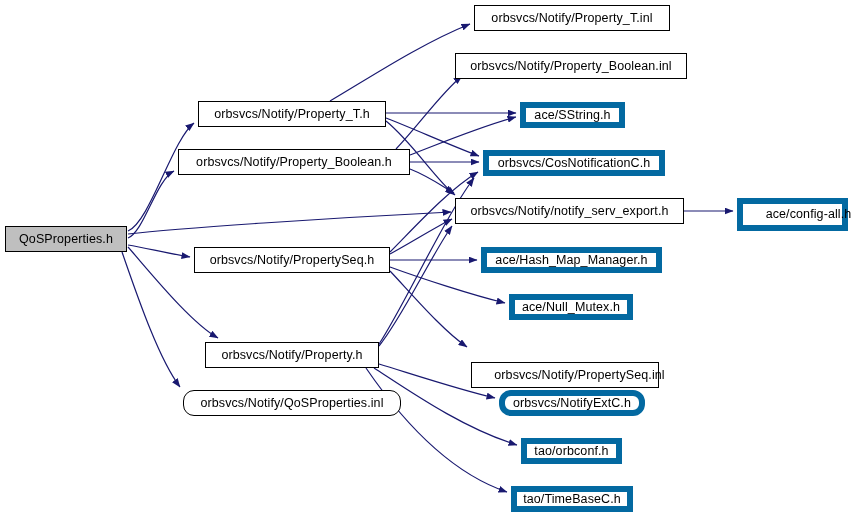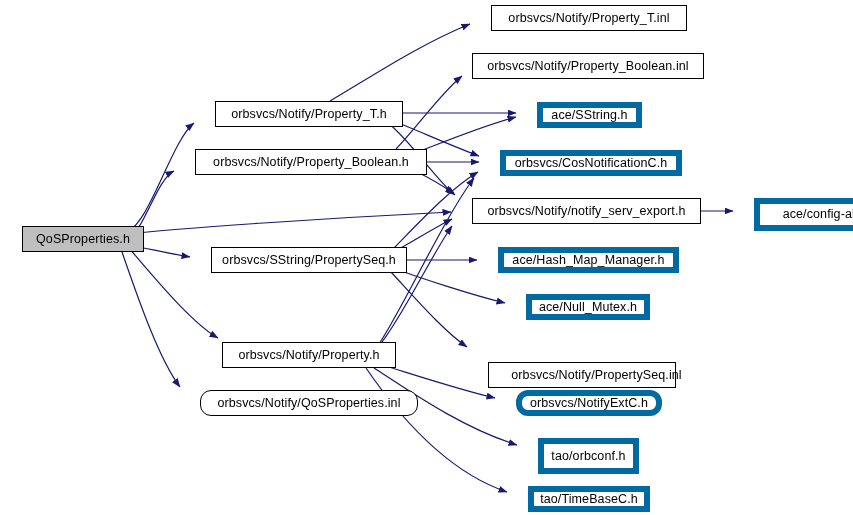--- a/index.html
+++ b/index.html
@@ -27,21 +27,20 @@
     box-sizing: border-box;
     display: flex;
     align-items: center;
     justify-content: center;
     white-space: nowrap;
     font-size: 12.5px;
     line-height: 1;
     color: #000000;
     background: #ffffff;
     letter-spacing: 0.1px;
-    margin-left: 17px;
   }
   .gnode.b-black { border: 1px solid #000000; }
   .gnode.b-gray  { border: 6px solid #0369a1; }
   .gnode.fill-gray { background: #bfbfbf; }
   .node-label {
     pointer-events: none;
   }
 </style>
 </head>
 <body>
@@ -85,21 +84,21 @@
       <div class="gnode b-black fill-gray" style="left: 5px; top: 226px; width: 122px; height: 26px;">
         <span class="node-label">QoSProperties.h</span>
       </div>
       <div class="gnode b-black" style="left: 198px; top: 101px; width: 188px; height: 26px;">
         <span class="node-label">orbsvcs/Notify/Property_T.h</span>
       </div>
       <div class="gnode b-black" style="left: 178px; top: 149px; width: 232px; height: 26px;">
         <span class="node-label">orbsvcs/Notify/Property_Boolean.h</span>
       </div>
       <div class="gnode b-black" style="left: 194px; top: 247px; width: 196px; height: 26px;">
-        <span class="node-label">orbsvcs/SString/PropertySeq.h</span>
+        <span class="node-label">orbsvcs/Notify/PropertySeq.h</span>
       </div>
       <div class="gnode b-black" style="left: 205px; top: 342px; width: 174px; height: 26px; justify-content: center;">
         <span class="node-label">orbsvcs/Notify/Property.h</span>
       </div>
       <div class="gnode b-black" style="left: 183px; top: 390px; width: 218px; height: 26px; border-radius: 11px;">
         <span class="node-label">orbsvcs/Notify/QoSProperties.inl</span>
       </div>
       <div class="gnode b-black" style="left: 474px; top: 5px; width: 196px; height: 26px;">
         <span class="node-label">orbsvcs/Notify/Property_T.inl</span>
       </div>
@@ -123,20 +122,20 @@
       </div>
       <div class="gnode b-gray" style="left: 509px; top: 294px; width: 124px; height: 26px;">
         <span class="node-label">ace/Null_Mutex.h</span>
       </div>
       <div class="gnode b-black" style="left: 471px; top: 362px; width: 188px; height: 26px; padding-left: 29px;">
         <span class="node-label">orbsvcs/Notify/PropertySeq.inl</span>
       </div>
       <div class="gnode b-gray" style="left: 499px; top: 390px; width: 146px; height: 26px; border-radius: 12px;">
         <span class="node-label">orbsvcs/NotifyExtC.h</span>
       </div>
-      <div class="gnode b-gray" style="left: 521px; top: 438px; width: 101px; height: 36px;">
+      <div class="gnode b-gray" style="left: 521px; top: 438px; width: 101px; height: 26px;">
         <span class="node-label">tao/orbconf.h</span>
       </div>
       <div class="gnode b-gray" style="left: 511px; top: 486px; width: 122px; height: 26px;">
         <span class="node-label">tao/TimeBaseC.h</span>
       </div>
     </div>
 </div>
 
 </body></html>

